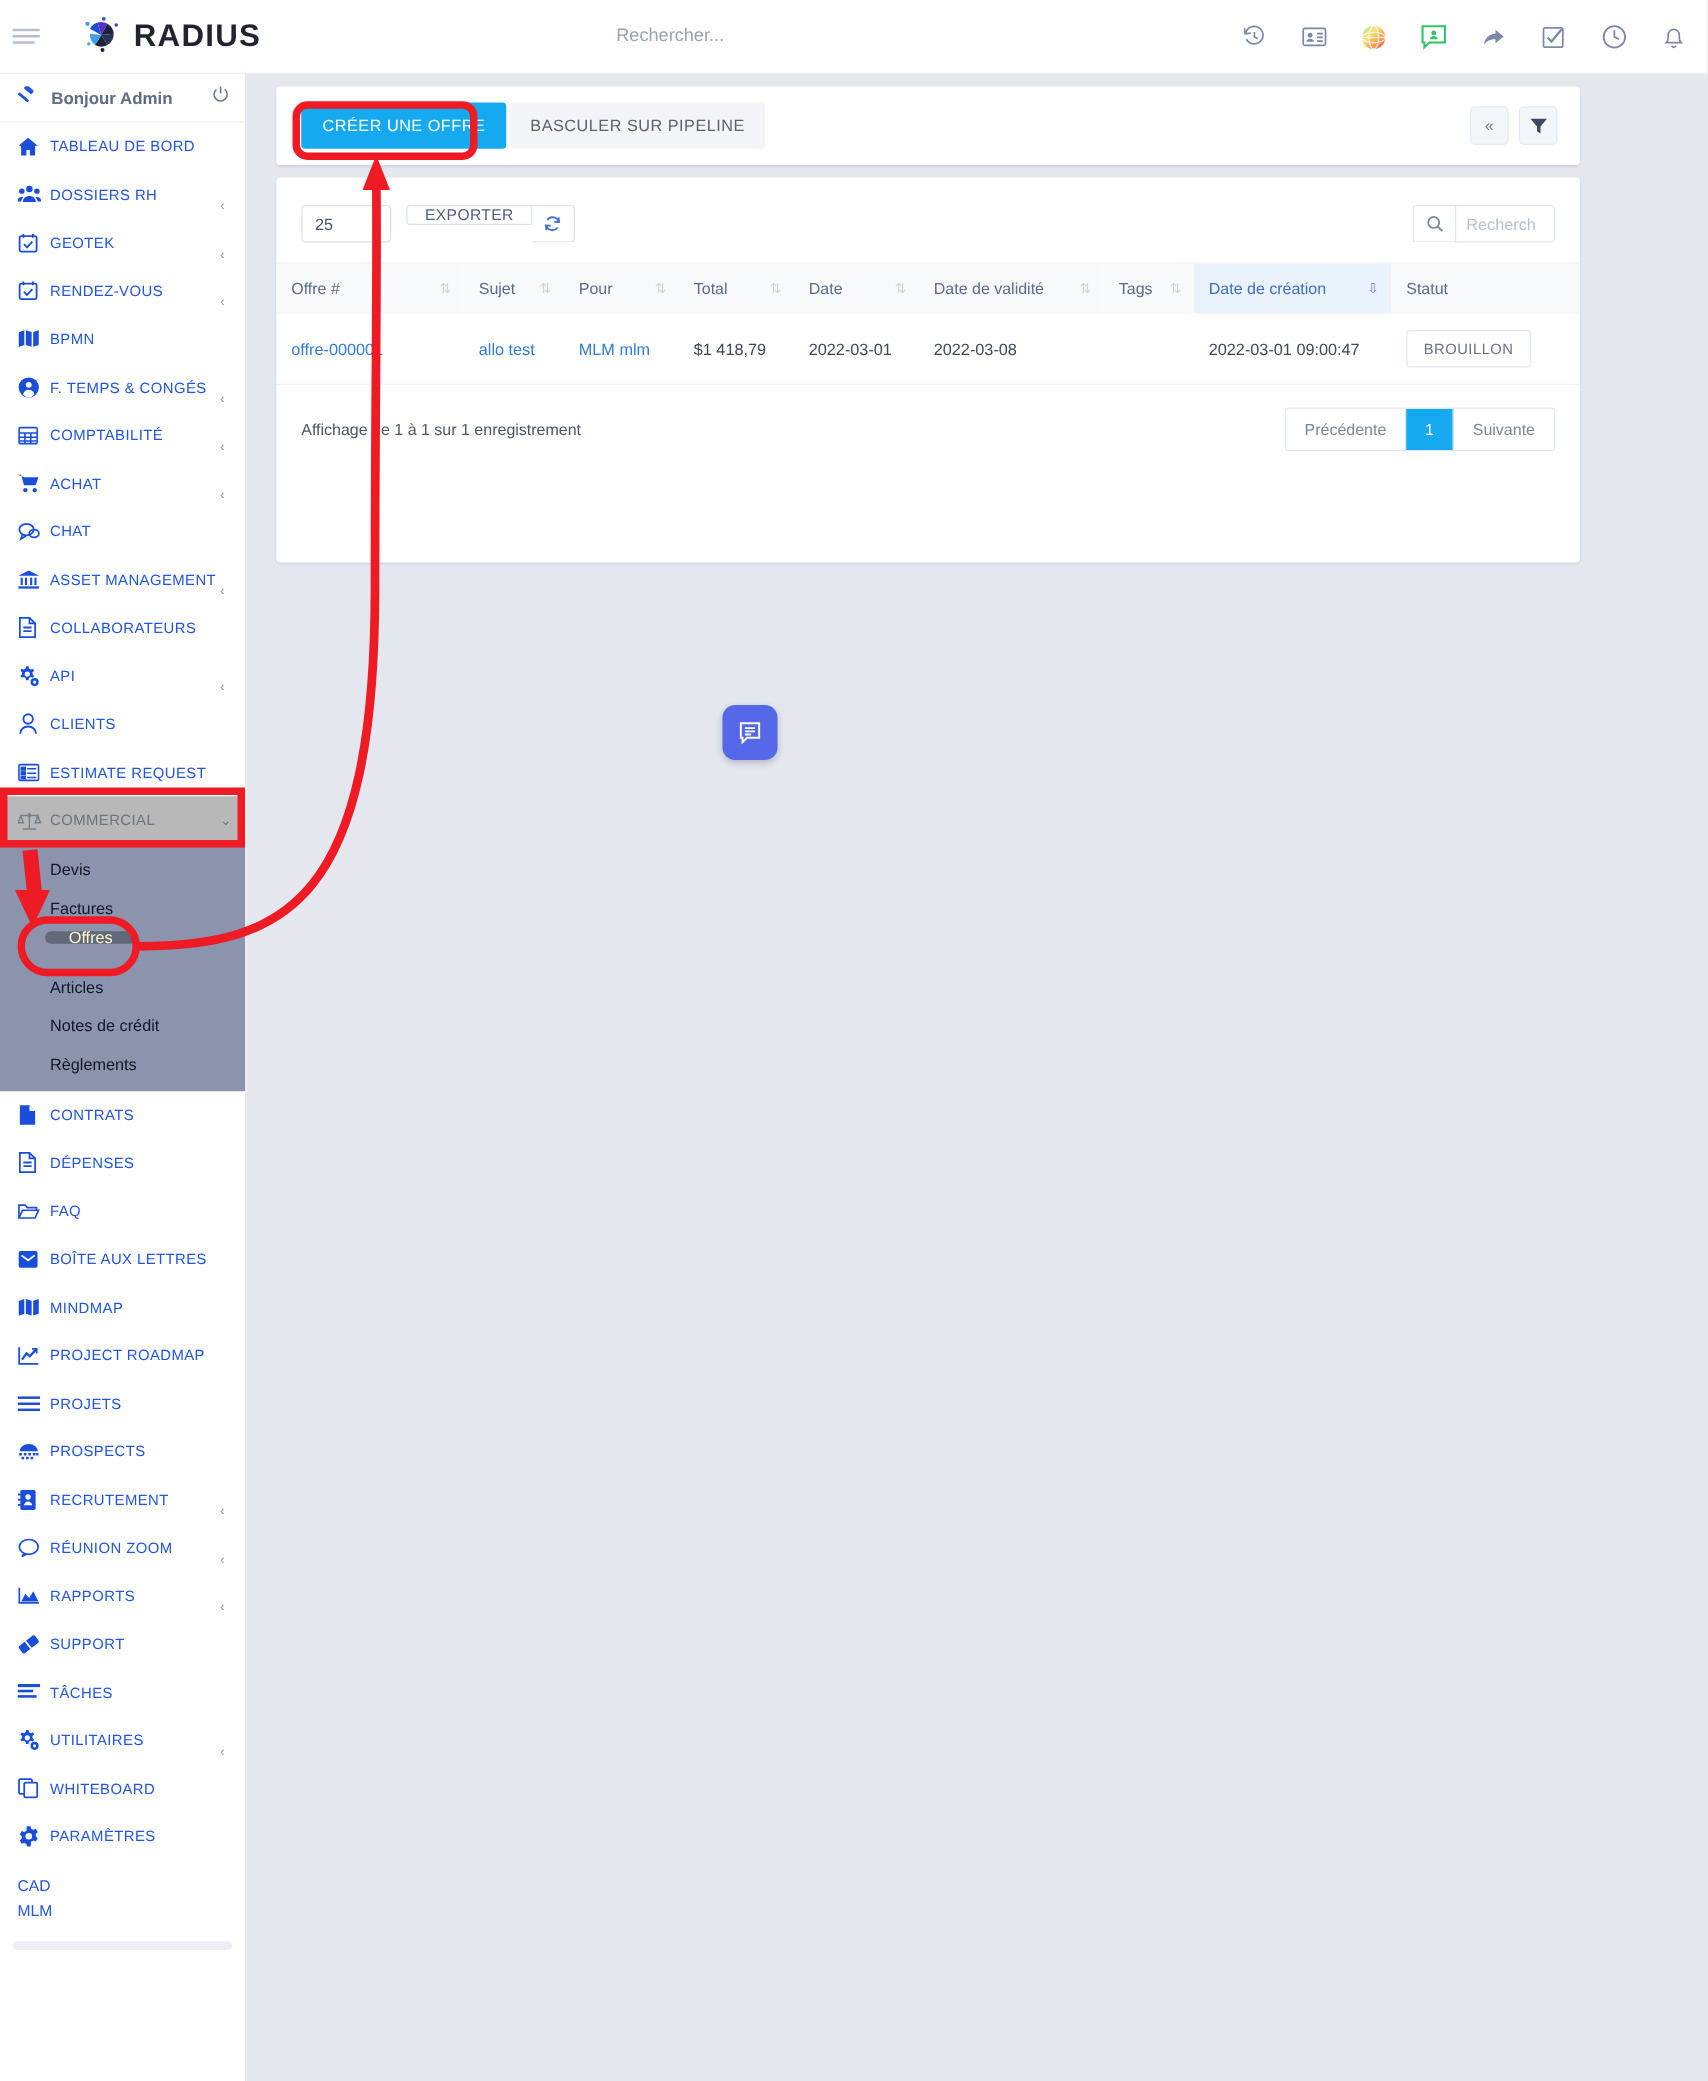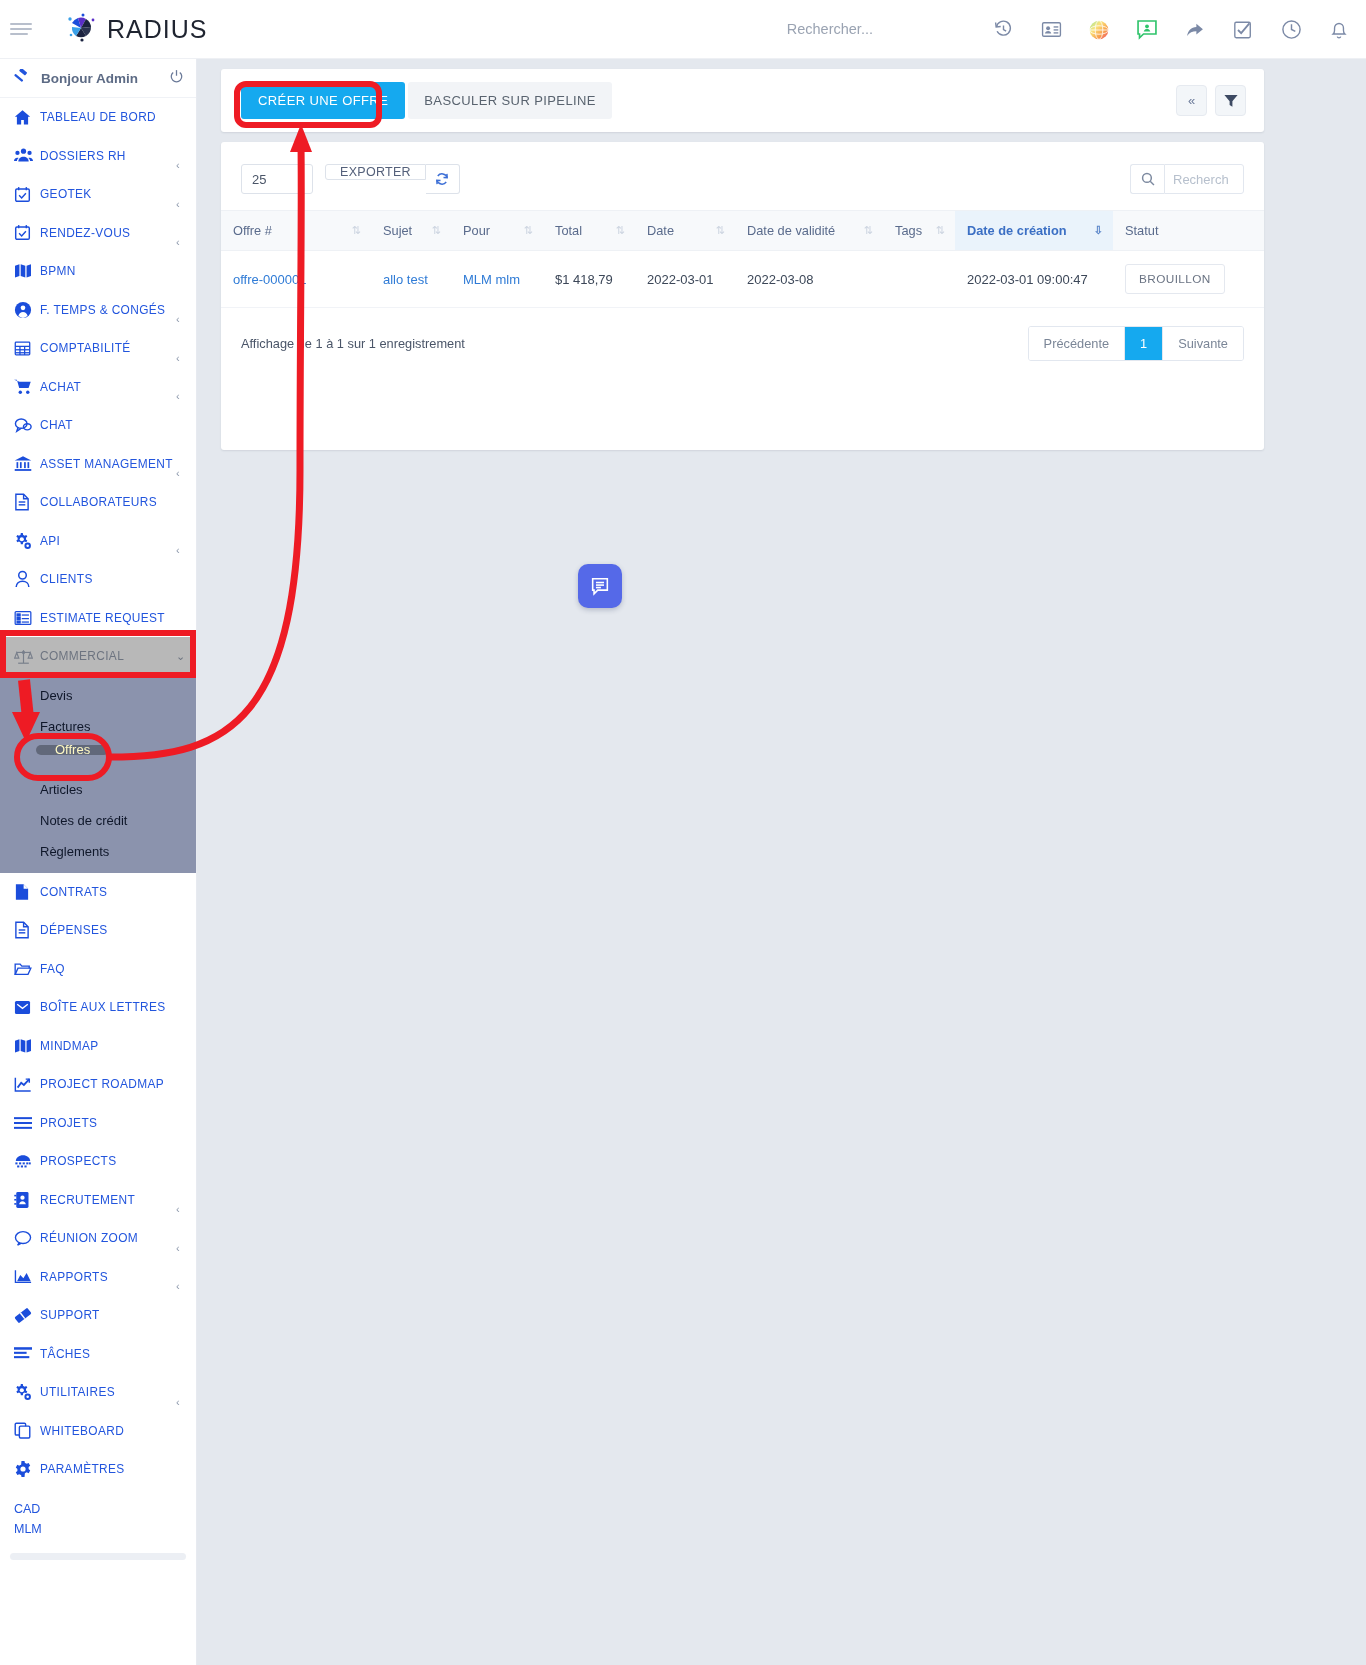--- a/index.html
+++ b/index.html
@@ -18,25 +18,25 @@
     border-bottom: 1px solid #eef0f4;
     z-index: 20;
   }
   .hamburger { width: 40px; margin-left: 10px; display:flex; flex-direction:column; gap:3px; cursor:pointer; }
   .hamburger span { display:block; height:2px; background:#b8bfcc; border-radius:1px; }
   .hamburger span:nth-child(1){ width:22px; }
   .hamburger span:nth-child(2){ width:22px; }
   .hamburger span:nth-child(3){ width:18px; }
 
   .brand { display:flex; align-items:center; gap:9px; margin-left: 14px; }
-  .brand-name { font-size: 25px; font-weight: normal; letter-spacing: 1px; color: #1f2430; }
+  .brand-name { font-size: 25px; font-weight: bold; letter-spacing: 1px; color: #1f2430; }
 
   .global-search {
     position:absolute; left: 0; right: 0; margin: 0 auto; width: 380px;
-    text-align:right; font-size: 14.5px; color: #9aa3b2;
+    text-align:left; font-size: 14.5px; color: #9aa3b2;
   }
   .top-icons {
     position:absolute; right: 16px; top:0; height:59px;
     display:flex; align-items:center; gap: 26px;
   }
   .top-icons .ticon { width:22px; height:22px; display:flex; align-items:center; justify-content:center; cursor:pointer; color:#6b7a99; }
 
   
   .sidebar {
     position:absolute; top:59px; left:0; width:197px; height: 1606px;
@@ -129,21 +129,21 @@
     font-size:13px; color:#1d4ed8; padding: 0 8px; font-family:inherit; background:#fff;
   }
   .search-input::placeholder { color:#b7c0cd; }
 
   table { width: 100%; border-collapse: collapse; margin-top: 16px; }
   thead th {
     background:#f7f9fb; color:#5a6b8c; font-size:12.8px; font-weight:normal; text-align:left;
     padding: 12px 10px 12px 12px; border-top:1px solid #eef1f5; border-bottom:1px solid #eef1f5;
     white-space:nowrap; position:relative;
   }
-  thead th.sorted { background:#eaf3fb; color:#3b6fc4;font-weight:bold; }
+  thead th.sorted { background:#eaf3fb; color:#3b6fc4; }
   thead th .sortico { position:absolute; right: 10px; top: 13px; color:#ccd4e0; font-size:11px; }
   thead th.sorted .sortico { color:#5a85c9; }
   tbody td { padding: 13px 10px 13px 12px; font-size:13px; color:#3c4758; border-bottom:1px solid #f1f3f7; }
   tbody td a { color:#2f7bd6; text-decoration:none; cursor:pointer; }
   .status-pill {
     display:inline-block; border:1px solid #e4e8ef; border-radius:3px; padding: 7px 13px;
     font-size:11.8px; color:#6a7383; letter-spacing:.4px; background:#fff; cursor:pointer;
   }
 
   .tbl-bottom { display:flex; align-items:center; padding: 18px 20px 0 20px; }

